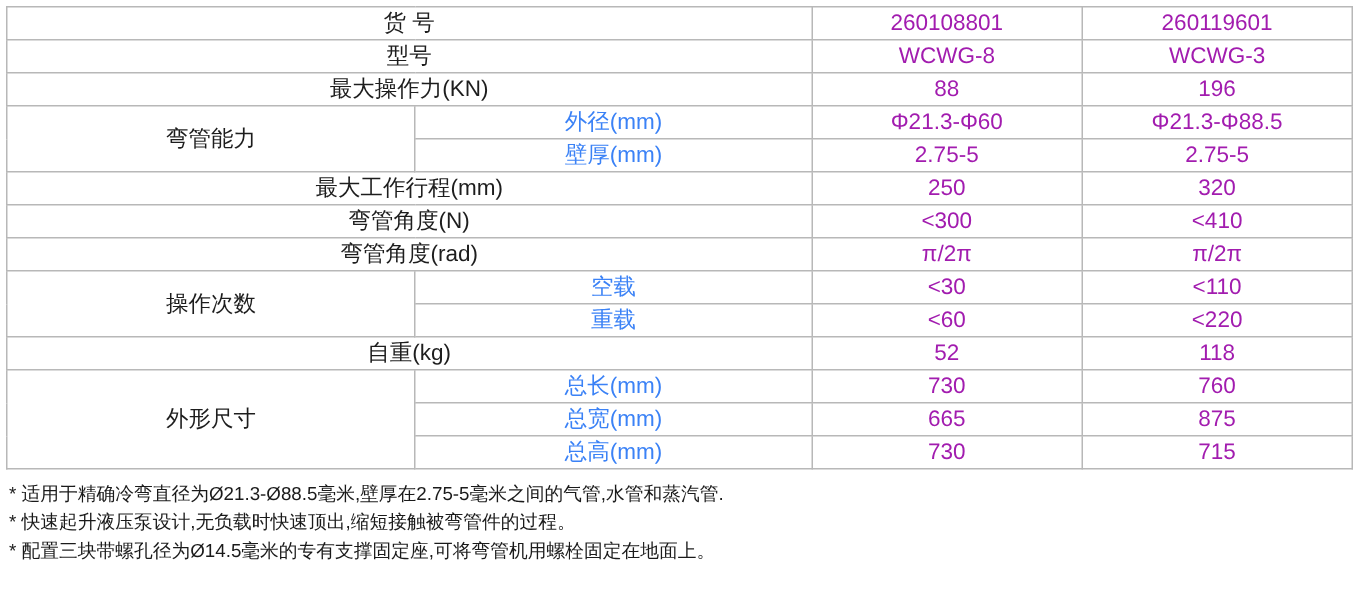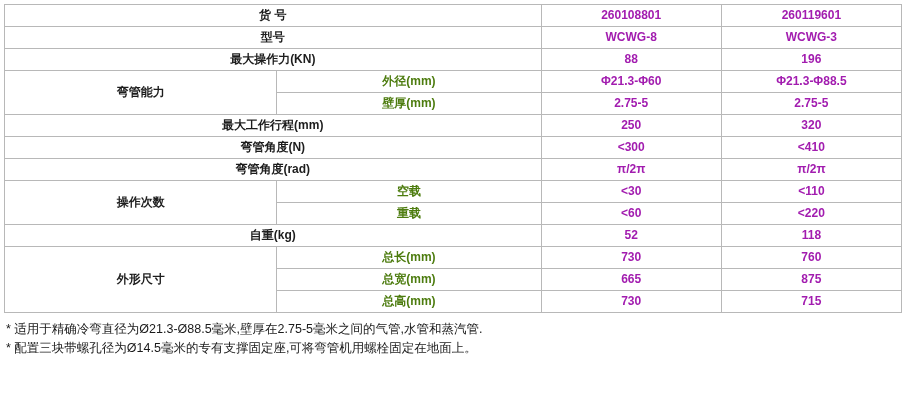--- a/index.html
+++ b/index.html
@@ -25,33 +25,32 @@
     width: 898px;
     margin: 4px 0 0 4px;
     table-layout: fixed;
   }
   table.spec td {
     border: 1px solid #b8b8b8;
     text-align: center;
     vertical-align: middle;
     height: 19px;
     line-height: 15px;
-    font-size: 12px;
+    font-size: 15px;
     padding: 1px 2px;
     background: #ffffff;
-    font-weight: bold;
   }
   td.label {
     background: #f0f0f0;
     font-weight: normal;
     color: #1d1d1d;
   }
   td.sublabel {
     background: #f0f0f0;
-    color: #4d7c0f;
+    color: #3b82f6;
   }
   td.value {
     background: #ffffff;
     color: #a21caf;
   }
   .col-label { width: 272px; }
   .col-sub   { width: 264px; }
   .col-v1    { width: 180px; }
   .col-v2    { width: 180px; }
   .notes {
@@ -153,16 +152,17 @@
       <tr>
         <td class="sublabel">总高(mm)</td>
         <td class="value">730</td>
         <td class="value">715</td>
       </tr>
     </tbody>
   </table>
 
   <div class="notes">
     <p>* 适用于精确冷弯直径为Ø21.3-Ø88.5毫米,壁厚在2.75-5毫米之间的气管,水管和蒸汽管.</p>
+    <p>* 快速起升液压泵设计,无负载时快速顶出,缩短接触被弯管件的过程。</p>
     <p>* 配置三块带螺孔径为Ø14.5毫米的专有支撑固定座,可将弯管机用螺栓固定在地面上。</p>
   </div>
 
 </div>
 
 </body></html>

